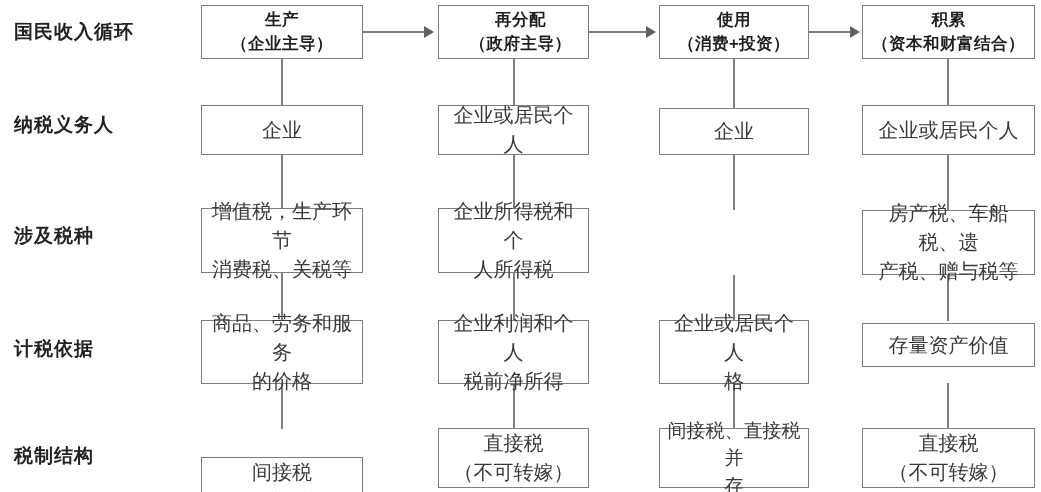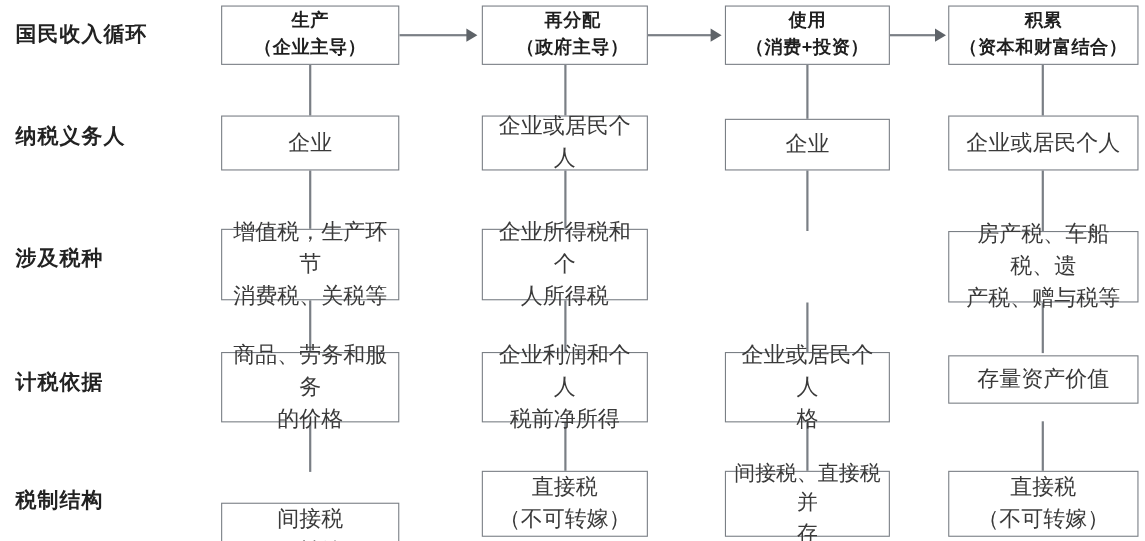--- a/index.html
+++ b/index.html
@@ -85,21 +85,21 @@
   <div class="row-label" style="top:114px;">纳税义务人</div>
   <div class="row-label" style="top:225px;">涉及税种</div>
   <div class="row-label" style="top:338px;">计税依据</div>
   <div class="row-label" style="top:445px;">税制结构</div>
 
   <div class="vline" style="left:281px; top:58px;  height:49px;"></div>
   <div class="vline" style="left:281px; top:154px; top:154px; height:55px;"></div>
   <div class="vline" style="left:281px; top:272px; height:49px;"></div>
   <div class="vline" style="left:281px; top:383px; height:46px;"></div>
 
-  <div class="node head" style="left:201px; top:5px;   width:162px; height:54px;">
+  <div class="node head" style="left:201px; top:5px;   width:162px; height:54px;font-family:Liberation Serif, serif;">
     <span class="txt">
       <span>生产</span><br>
       <span>（企业主导）</span>
     </span>
   </div>
 
   <div class="node" style="left:201px; top:105px; width:162px; height:50px;">
     <span class="txt">企业</span>
   </div>
 

